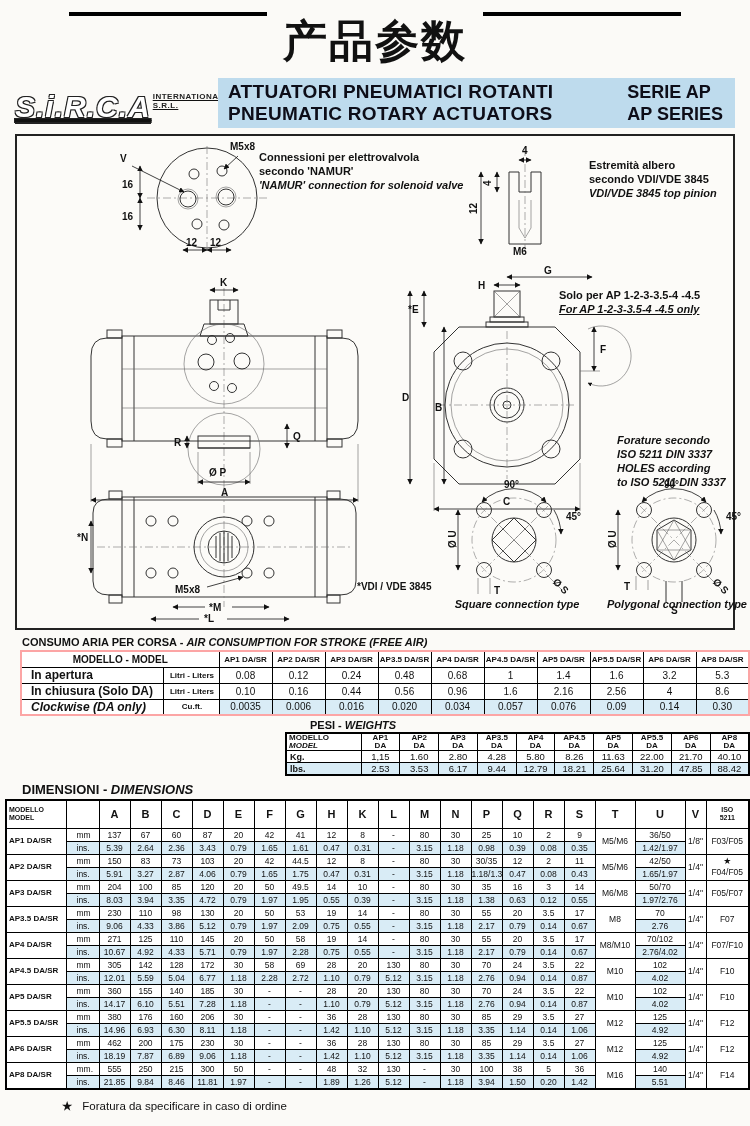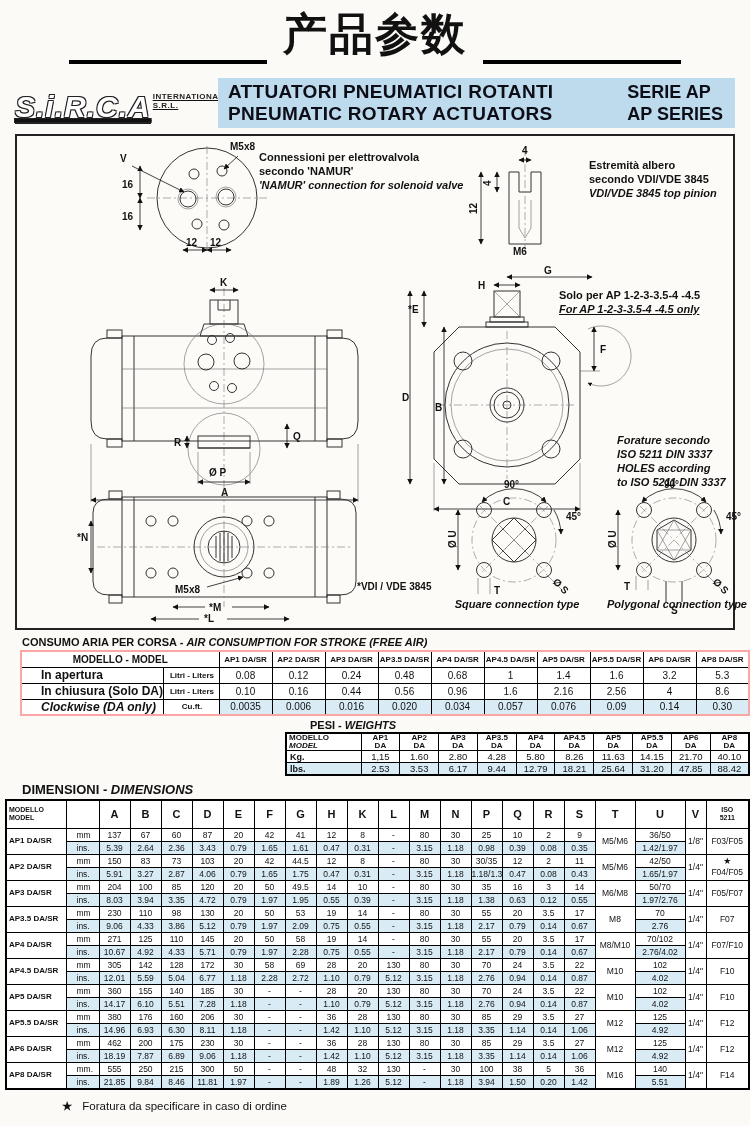--- a/index.html
+++ b/index.html
@@ -3,21 +3,21 @@
 <meta charset="utf-8">
 <style>
   * { box-sizing: border-box; margin: 0; padding: 0; }
   html,body { background:#e8e8e6; }
   .page {
     position: relative; width: 750px; height: 1126px; margin: 0 auto;
     background:#fbfaf7; font-family:"Liberation Sans", sans-serif; color:#111;
     overflow: hidden;
   }
   
-  .title-block { display:flex; align-items:flex-end; justify-content:center; gap:16px; padding-top:12px; height:64px; }
+  .title-block { display:flex; align-items:flex-start; justify-content:center; gap:16px; padding-top:12px; height:64px; }
   .title-rule { height:4px; background:#000; width:198px; }
   .page-title { font-size:44px; font-weight:bold; font-family:"DejaVu Sans",sans-serif; letter-spacing:2px; }
   
   .header-row { display:flex; align-items:flex-end; margin:14px 15px 0 15px; height:50px; }
   .logo { width:203px; display:flex; align-items:flex-start; padding-bottom:4px;text-decoration:underline; }
   .logo-main {
     font-size:30px; font-weight:bold; font-style:italic; letter-spacing:1px; color:#fff;
     text-shadow:-1px -1px 0 #222, 1px -1px 0 #222, -1px 1px 0 #222, 1px 1px 0 #222;
     border-bottom:2px solid #222; line-height:30px;
   }
@@ -46,21 +46,21 @@
   .pesi-title { margin:3px 0 1px 310px; }
   
   table { border-collapse:collapse; table-layout:fixed; background:#fff; }
   td, th { border:1px solid #000; text-align:center; white-space:nowrap; overflow:hidden; padding:0; }
   .shaded { background:#d9ecf6; }
   
   .air-tbl { margin-left:20px; width:728px; border:2px solid #fca5a5; }
   .air-tbl th { font-size:8px; font-weight:bold; height:16px; }
   .air-tbl .mh { font-size:10px; }
   .air-tbl td { height:16px; font-size:10px; }
-  .air-tbl .albl { text-align:left; padding-left:19px; font-size:12px; font-weight:bold; }
+  .air-tbl .albl { text-align:left; padding-left:9px; font-size:12px; font-weight:bold; }
   .air-tbl .it { font-style:italic; }
   .air-tbl .aunit { text-align:center; padding-left:2px; font-size:8px; font-weight:bold; }
   
   .wt-tbl { margin-left:285px; width:463px; border:2px solid #000; }
   .wt-tbl th { font-size:8px; font-weight:bold; height:15px; line-height:8px; }
   .wt-tbl .wmh { text-align:left; padding-left:2px; }
   .wt-tbl .wmh .it { font-style:italic; }
   .wt-tbl td { height:12px; font-size:9.5px; }
   .wt-tbl .wlbl { text-align:left; padding-left:3px; font-weight:bold; font-size:9px; }
   
@@ -470,21 +470,21 @@
         </tr>
         <tr>
           <td class="wlbl">Kg.</td>
           <td>1,15</td>
           <td>1.60</td>
           <td>2.80</td>
           <td>4.28</td>
           <td>5.80</td>
           <td>8.26</td>
           <td>11.63</td>
-          <td>14.15</td>
+          <td>22.00</td>
           <td>21.70</td>
           <td>40.10</td>
         </tr>
         <tr>
           <td class="wlbl shaded">lbs.</td>
           <td class="shaded">2.53</td>
           <td class="shaded">3.53</td>
           <td class="shaded">6.17</td>
           <td class="shaded">9.44</td>
           <td class="shaded">12.79</td>

